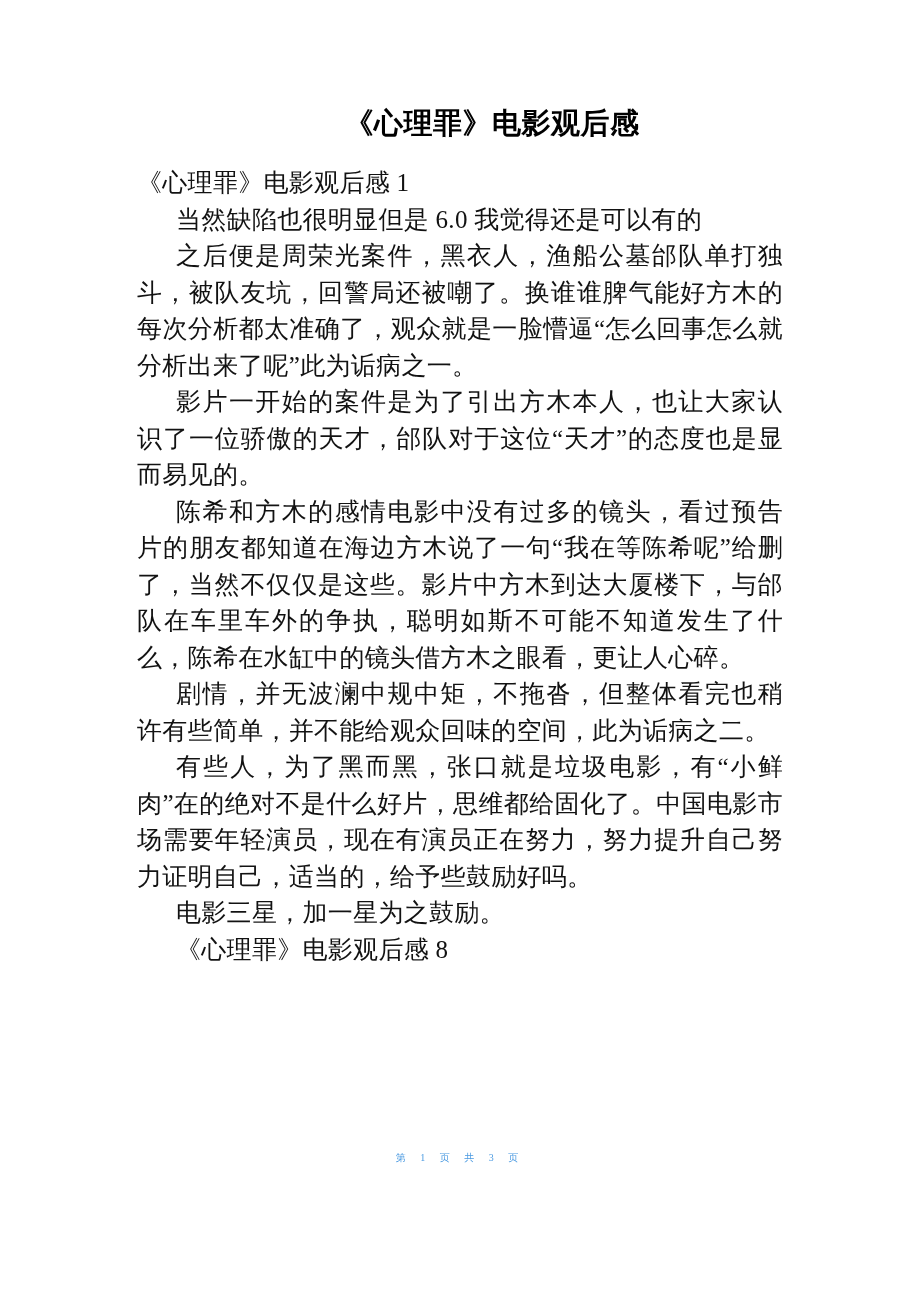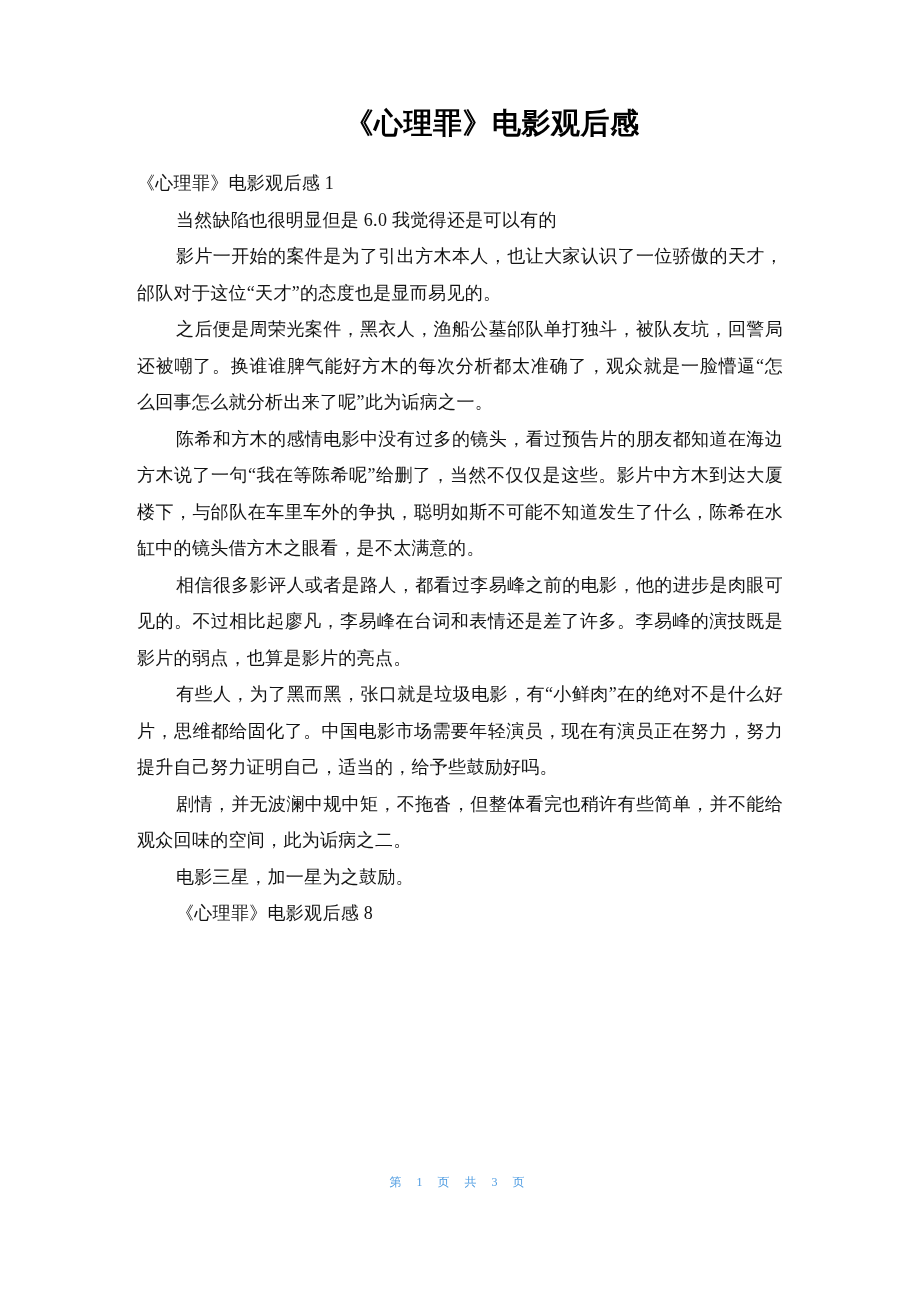--- a/index.html
+++ b/index.html
@@ -25,59 +25,58 @@
     font-weight: bold;
     font-size: 29px;
     line-height: 38px;
     color: #000000;
     letter-spacing: 0.5px;
     padding-left: 32px;
   }
   .doc-body {
     width: 646px;
     margin: 23px auto 0 auto;
-    font-size: 18px;
+    font-size: 25px;
     line-height: 36.5px;
     text-align: justify;
     letter-spacing: 0.3px;
   }
   .doc-body p {
     margin: 0;
     padding: 0;
   }
   .doc-body p.indent {
     text-indent: 39px;
   }
   .page-footer {
     position: absolute;
-    top: 1172px;
+    top: 1148px;
     left: 0;
     width: 100%;
     text-align: center;
-    font-size: 12px;
+    font-size: 10px;
     line-height: 20px;
     letter-spacing: 6px;
     font-family: "Liberation Serif", serif;
   }
 </style>
 </head>
 <body>
 
 <div class="page">
   <h1 class="doc-title">《心理罪》电影观后感</h1>
 
   <div class="doc-body">
       <p class="">《心理罪》电影观后感 1</p>
       <p class="indent">当然缺陷也很明显但是 6.0 我觉得还是可以有的</p>
+      <p class="indent">之后便是周荣光案件，黑衣人，渔船公墓邰队单打独斗，被队友坑，回警局还被嘲了。换谁谁脾气能好方木的每次分析都太准确了，观众就是一脸懵逼“怎么回事怎么就分析出来了呢”此为诟病之一。</p>
       <p class="indent">影片一开始的案件是为了引出方木本人，也让大家认识了一位骄傲的天才，邰队对于这位“天才”的态度也是显而易见的。</p>
-      <p class="indent">之后便是周荣光案件，黑衣人，渔船公墓邰队单打独斗，被队友坑，回警局还被嘲了。换谁谁脾气能好方木的每次分析都太准确了，观众就是一脸懵逼“怎么回事怎么就分析出来了呢”此为诟病之一。</p>
-      <p class="indent">陈希和方木的感情电影中没有过多的镜头，看过预告片的朋友都知道在海边方木说了一句“我在等陈希呢”给删了，当然不仅仅是这些。影片中方木到达大厦楼下，与邰队在车里车外的争执，聪明如斯不可能不知道发生了什么，陈希在水缸中的镜头借方木之眼看，是不太满意的。</p>
-      <p class="indent">相信很多影评人或者是路人，都看过李易峰之前的电影，他的进步是肉眼可见的。不过相比起廖凡，李易峰在台词和表情还是差了许多。李易峰的演技既是影片的弱点，也算是影片的亮点。</p>
+      <p class="indent">陈希和方木的感情电影中没有过多的镜头，看过预告片的朋友都知道在海边方木说了一句“我在等陈希呢”给删了，当然不仅仅是这些。影片中方木到达大厦楼下，与邰队在车里车外的争执，聪明如斯不可能不知道发生了什么，陈希在水缸中的镜头借方木之眼看，更让人心碎。</p>
+      <p class="indent">剧情，并无波澜中规中矩，不拖沓，但整体看完也稍许有些简单，并不能给观众回味的空间，此为诟病之二。</p>
       <p class="indent">有些人，为了黑而黑，张口就是垃圾电影，有“小鲜肉”在的绝对不是什么好片，思维都给固化了。中国电影市场需要年轻演员，现在有演员正在努力，努力提升自己努力证明自己，适当的，给予些鼓励好吗。</p>
-      <p class="indent">剧情，并无波澜中规中矩，不拖沓，但整体看完也稍许有些简单，并不能给观众回味的空间，此为诟病之二。</p>
       <p class="indent">电影三星，加一星为之鼓励。</p>
       <p class="indent">《心理罪》电影观后感 8</p>
     </div>
 
   <div class="page-footer" style="color: rgb(75, 154, 225);">
     <span>第 1 页 共 3 页</span>
   </div>
 </div>
 
 </body></html>

